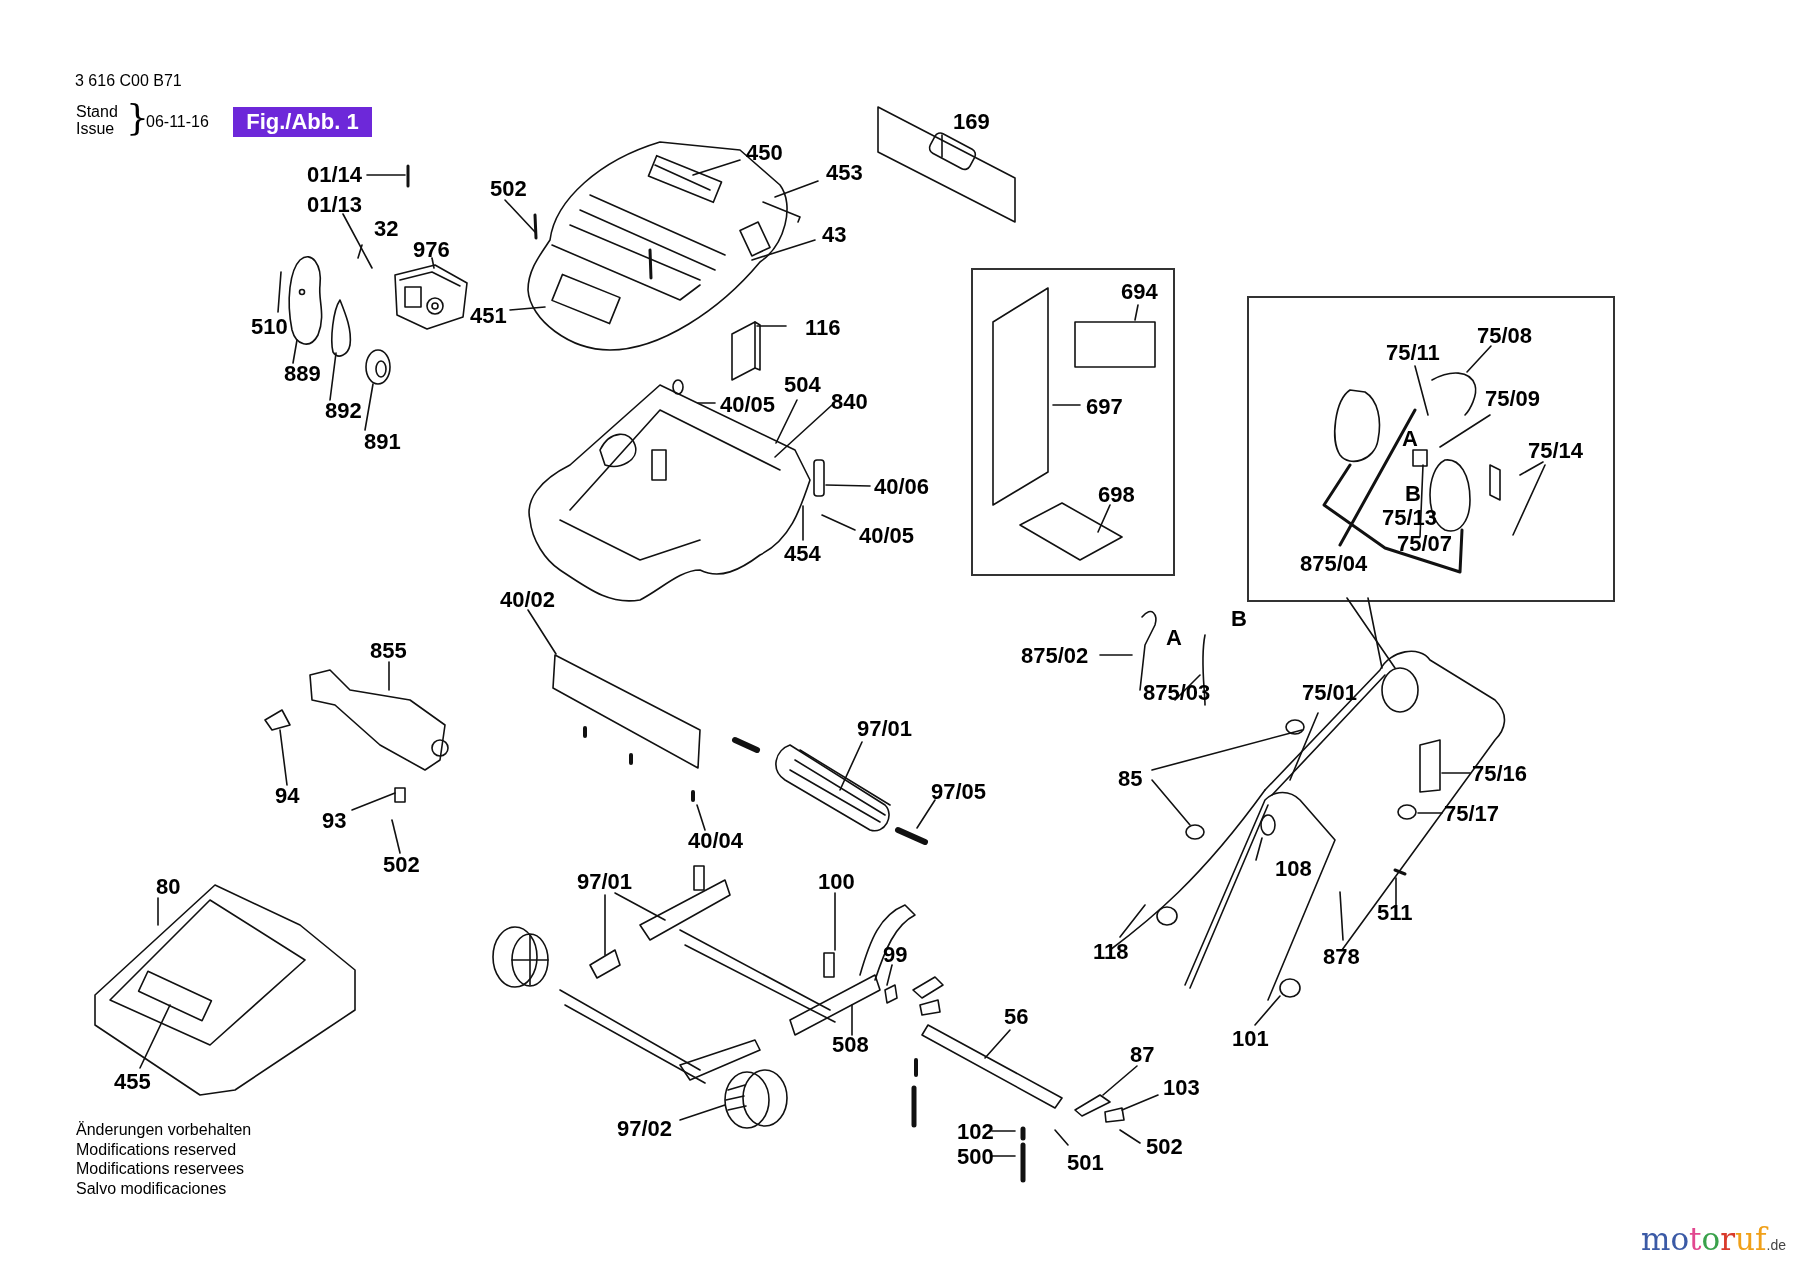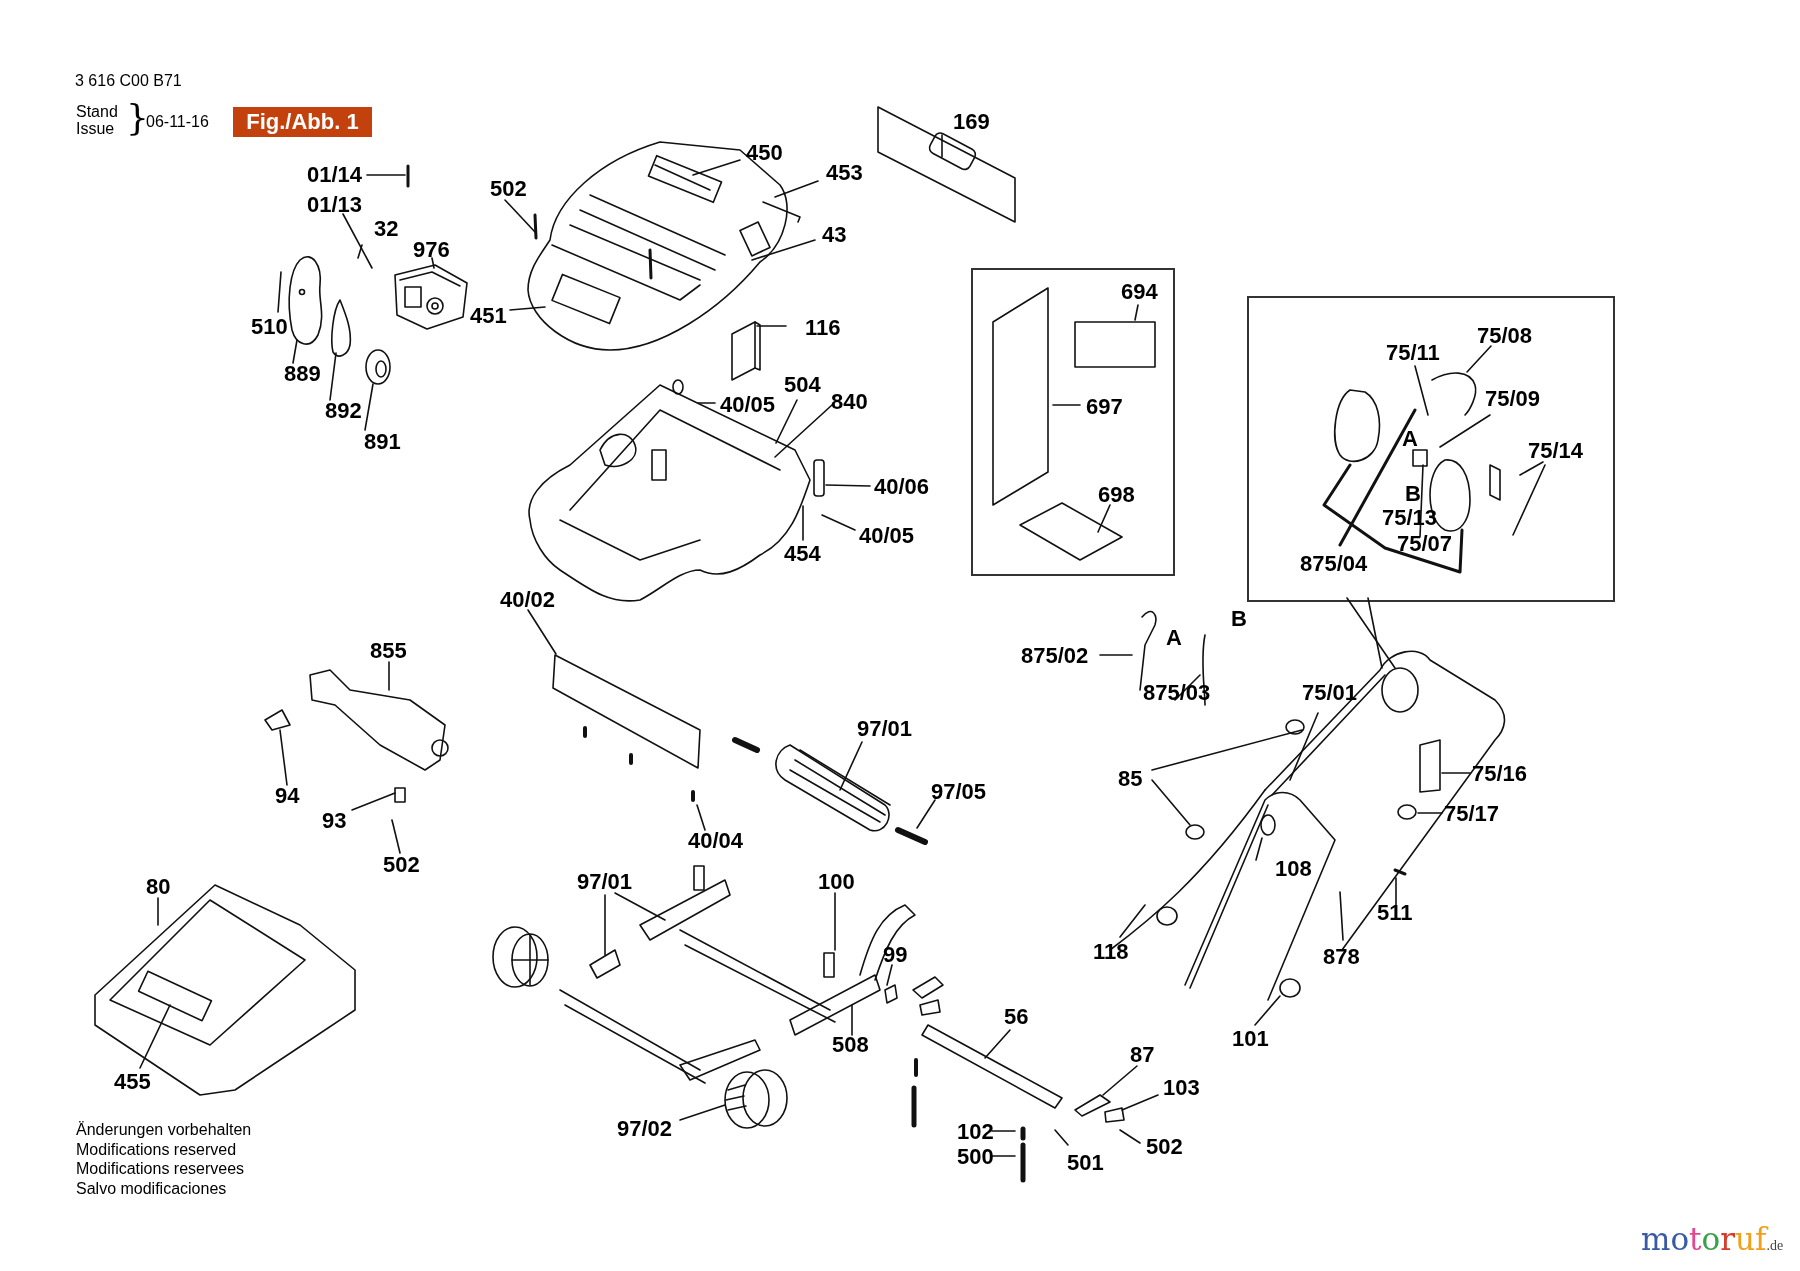--- a/index.html
+++ b/index.html
@@ -1,30 +1,30 @@
 <!DOCTYPE html>
 <html><head>
 <meta charset="utf-8">
 <style>
   html,body{margin:0;padding:0;background:#fff;}
   body{width:1800px;height:1271px;position:relative;overflow:hidden;font-family:"Liberation Sans",sans-serif;color:#000;}
   .abs{position:absolute;}
   .hdr{font-size:16px;font-family:"Liberation Sans",sans-serif;}
   .lbl{position:absolute;font-weight:bold;font-size:22px;line-height:22px;white-space:nowrap;font-family:"Liberation Sans",sans-serif;letter-spacing:0px;}
-  .figbox{position:absolute;left:233px;top:107px;width:139px;height:30px;background:#c2410c;color:#fff;font-weight:bold;font-size:22px;line-height:30px;text-align:center;}
+  .figbox{position:absolute;left:233px;top:107px;width:139px;height:30px;background:#6d28d9;color:#fff;font-weight:bold;font-size:22px;line-height:30px;text-align:center;}
   .stand{position:absolute;left:76px;top:103px;font-size:16px;line-height:17px;}
   .brace{position:absolute;left:126px;top:100px;font-size:36px;line-height:36px;font-family:"DejaVu Serif",serif;}
   .date{position:absolute;left:146px;top:113px;font-size:16px;}
   .notes{position:absolute;left:76px;top:1120px;font-size:16px;line-height:19.5px;}
   .box{position:absolute;border:2px solid #333;background:#fff;}
   svg.draw{position:absolute;left:0;top:0;width:1800px;height:1271px;}
   svg.draw *{vector-effect:non-scaling-stroke;}
   .wm{position:absolute;left:1641px;top:1222px;font-family:"DejaVu Serif",serif;font-size:31px;line-height:34px;}
   .wm span{display:inline-block;}
-  .wm .de{font-size:14px;color:#444;font-family:Liberation Serif, serif;}
+  .wm .de{font-size:14px;color:#444;font-family:Liberation Sans, sans-serif;}
 </style>
 </head>
 <body>
 
 <div class="abs hdr" style="left:75px;top:72px;">3 616 C00 B71</div>
 <div class="stand">
   <div>Stand</div>
   <div>Issue</div>
 </div>
 <div class="brace">}</div>
@@ -300,21 +300,21 @@
 <div class="lbl" style="left:688px;top:830px;">40/04</div>
 <div class="lbl" style="left:1021px;top:645px;">875/02</div>
 <div class="lbl" style="left:1166px;top:627px;">A</div>
 <div class="lbl" style="left:1231px;top:608px;">B</div>
 <div class="lbl" style="left:1143px;top:682px;">875/03</div>
 <div class="lbl" style="left:1302px;top:682px;">75/01</div>
 <div class="lbl" style="left:1118px;top:768px;">85</div>
 <div class="lbl" style="left:1472px;top:763px;">75/16</div>
 <div class="lbl" style="left:1444px;top:803px;">75/17</div>
 <div class="lbl" style="left:1275px;top:858px;">108</div>
-<div class="lbl" style="left:146px;top:876px;">80</div>
+<div class="lbl" style="left:156px;top:876px;">80</div>
 <div class="lbl" style="left:114px;top:1071px;">455</div>
 <div class="lbl" style="left:577px;top:871px;">97/01</div>
 <div class="lbl" style="left:818px;top:871px;">100</div>
 <div class="lbl" style="left:883px;top:944px;">99</div>
 <div class="lbl" style="left:832px;top:1034px;">508</div>
 <div class="lbl" style="left:617px;top:1118px;">97/02</div>
 <div class="lbl" style="left:1004px;top:1006px;">56</div>
 <div class="lbl" style="left:1130px;top:1044px;">87</div>
 <div class="lbl" style="left:1163px;top:1077px;">103</div>
 <div class="lbl" style="left:957px;top:1121px;">102</div>

